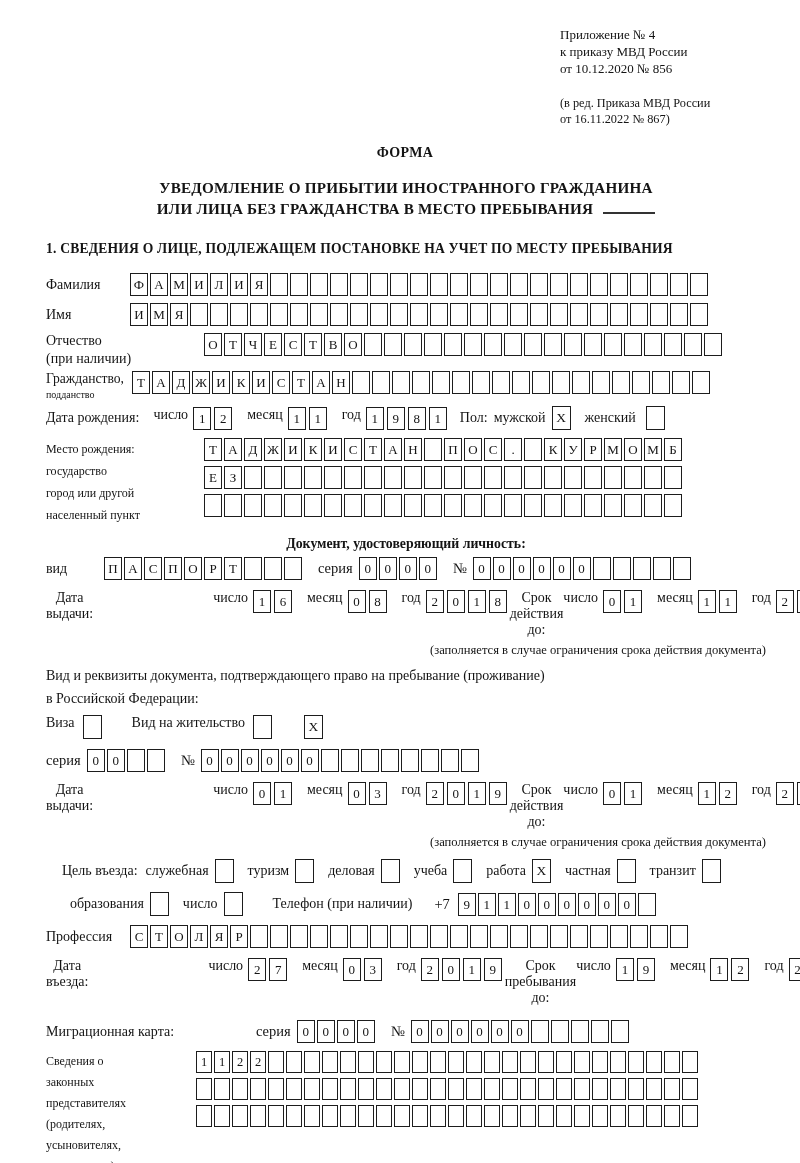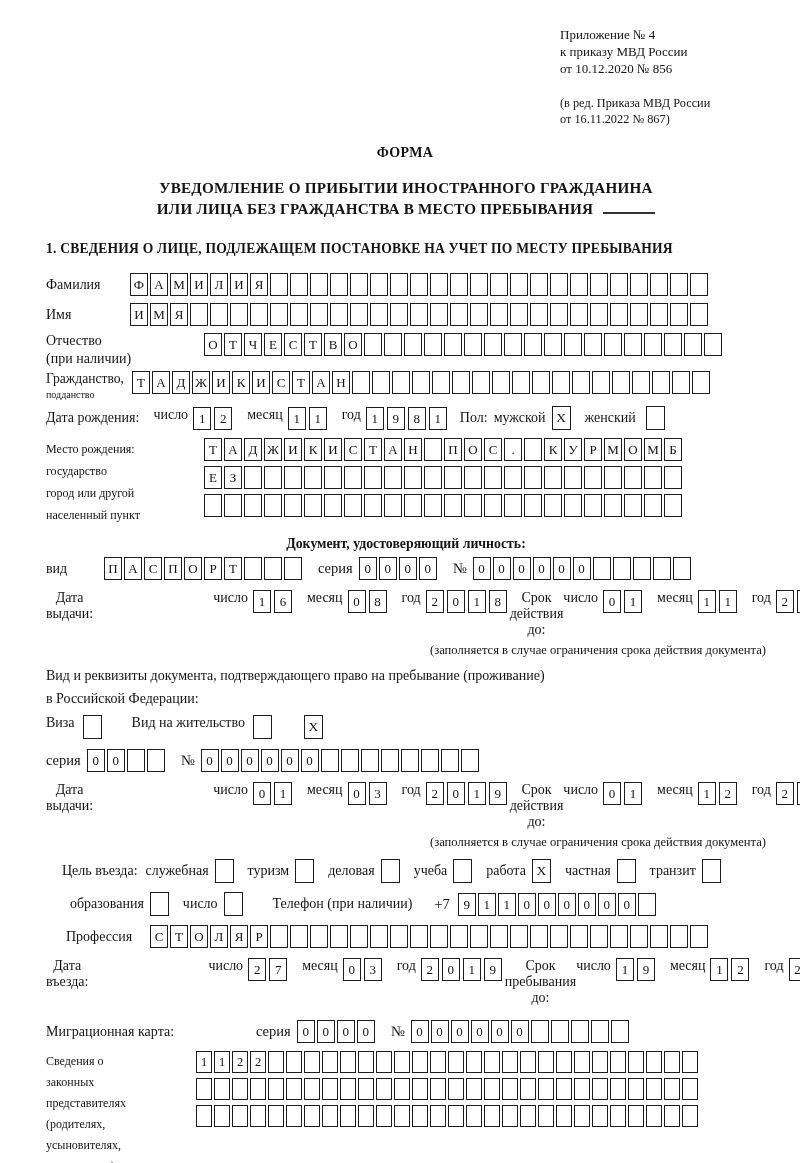--- a/index.html
+++ b/index.html
@@ -544,21 +544,21 @@
         <span class="cell">0</span>
         <span class="cell">0</span>
         <span class="cell">0</span>
         <span class="cell">0</span>
         <span class="cell">0</span>
         <span class="cell">0</span>
         <span class="cell"></span>
       </span>
   </div>
 
-  <div class="row" style="margin-top:9px;margin-left:20px;">
+  <div class="row" style="margin-top:9px;">
     <span class="lbl w84">Профессия</span>
     <span class="cells">
         <span class="cell">С</span>
         <span class="cell">Т</span>
         <span class="cell">О</span>
         <span class="cell">Л</span>
         <span class="cell">Я</span>
         <span class="cell">Р</span>
         <span class="cell"></span>
         <span class="cell"></span>

